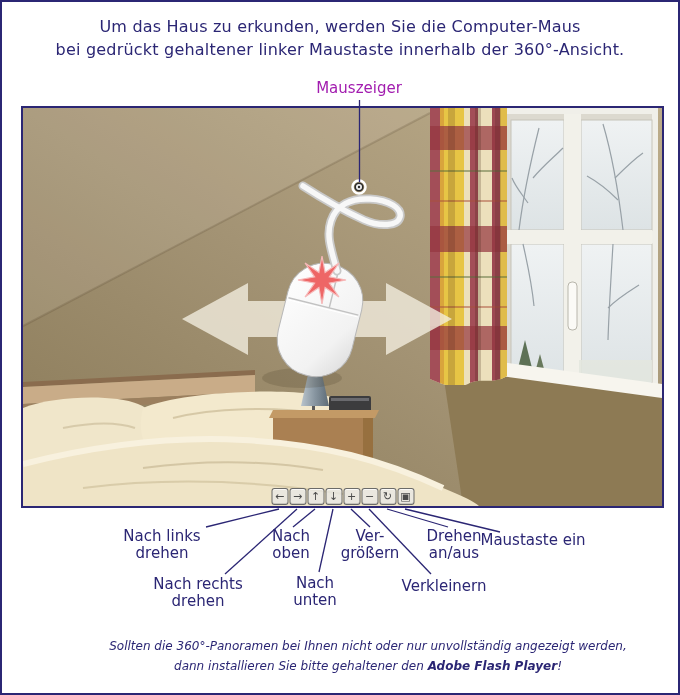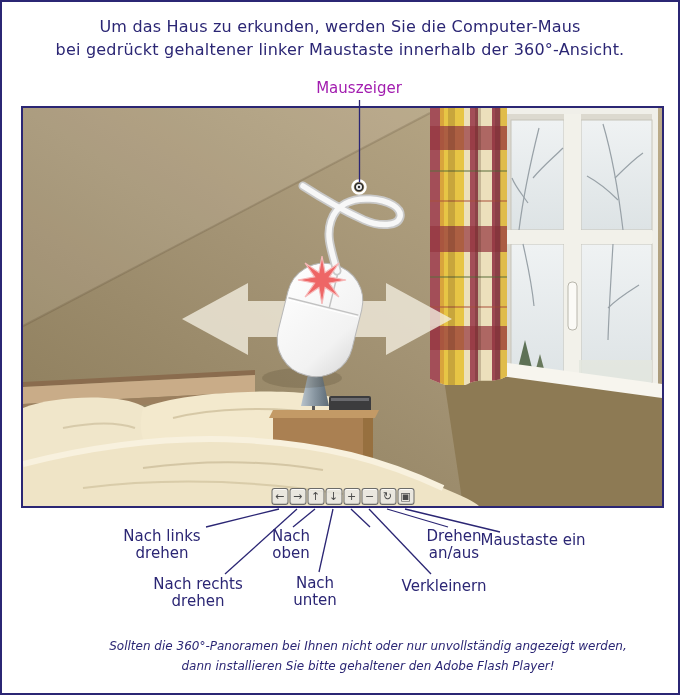--- a/index.html
+++ b/index.html
@@ -16,21 +16,21 @@
   .vbtn{width:17px;height:17px;padding:0;margin:0;box-sizing:border-box;border:1px solid rgba(85,85,85,.85);
     border-radius:3px;background:rgba(232,232,230,.78);color:#4a4a4a;font-size:11px;line-height:14px;
     font-family:"DejaVu Sans",sans-serif;cursor:pointer;display:flex;align-items:center;justify-content:center;
     box-shadow:inset 0 1px 0 rgba(255,255,255,.8), inset 0 -1px 0 rgba(0,0,0,.15);}
   .vbtn .glyph{pointer-events:none;}
   svg.overlay{position:absolute;left:0;top:0;width:680px;height:695px;z-index:20;pointer-events:none;}
   .callout{position:absolute;transform:translateX(-50%);z-index:30;color:#2b2674;font-size:15px;
     line-height:17px;text-align:center;white-space:pre-line;}
   .footer{position:absolute;top:634px;left:0;width:100%;text-align:center;color:#2b2674;
     font-size:12px;line-height:20px;font-style:italic;margin-left:28px;}
-  .footer .bold{font-weight:normal;}
+  .footer .bold{font-weight:bold;}
 </style>
 </head>
 <body>
 
 <div class="frame">
 
   <div class="title">
     <div>Um das Haus zu erkunden, werden Sie die Computer-Maus</div>
     <div>bei gedrückt gehaltener linker Maustaste innerhalb der 360°-Ansicht.</div>
   </div>
@@ -213,20 +213,22 @@
   </svg>
 
   <div class="callout" style="left:160px;top:526px">Nach links
 drehen</div>
   <div class="callout" style="left:196px;top:574px">Nach rechts
 drehen</div>
   <div class="callout" style="left:289px;top:526px">Nach
 oben</div>
   <div class="callout" style="left:313px;top:573px">Nach
 unten</div>
+  <div class="callout" style="left:368px;top:526px">Ver-
+größern</div>
   <div class="callout" style="left:442px;top:576px">Verkleinern</div>
   <div class="callout" style="left:452px;top:526px">Drehen
 an/aus</div>
   <div class="callout" style="left:531px;top:530px">Maustaste ein</div>
 
   <div class="footer">
     <div>Sollten die 360°-Panoramen bei Ihnen nicht oder nur unvollständig angezeigt werden,</div>
     <div><span>dann installieren Sie bitte gehaltener den </span><span class="bold">Adobe Flash Player</span><span>!</span></div>
   </div>
 

